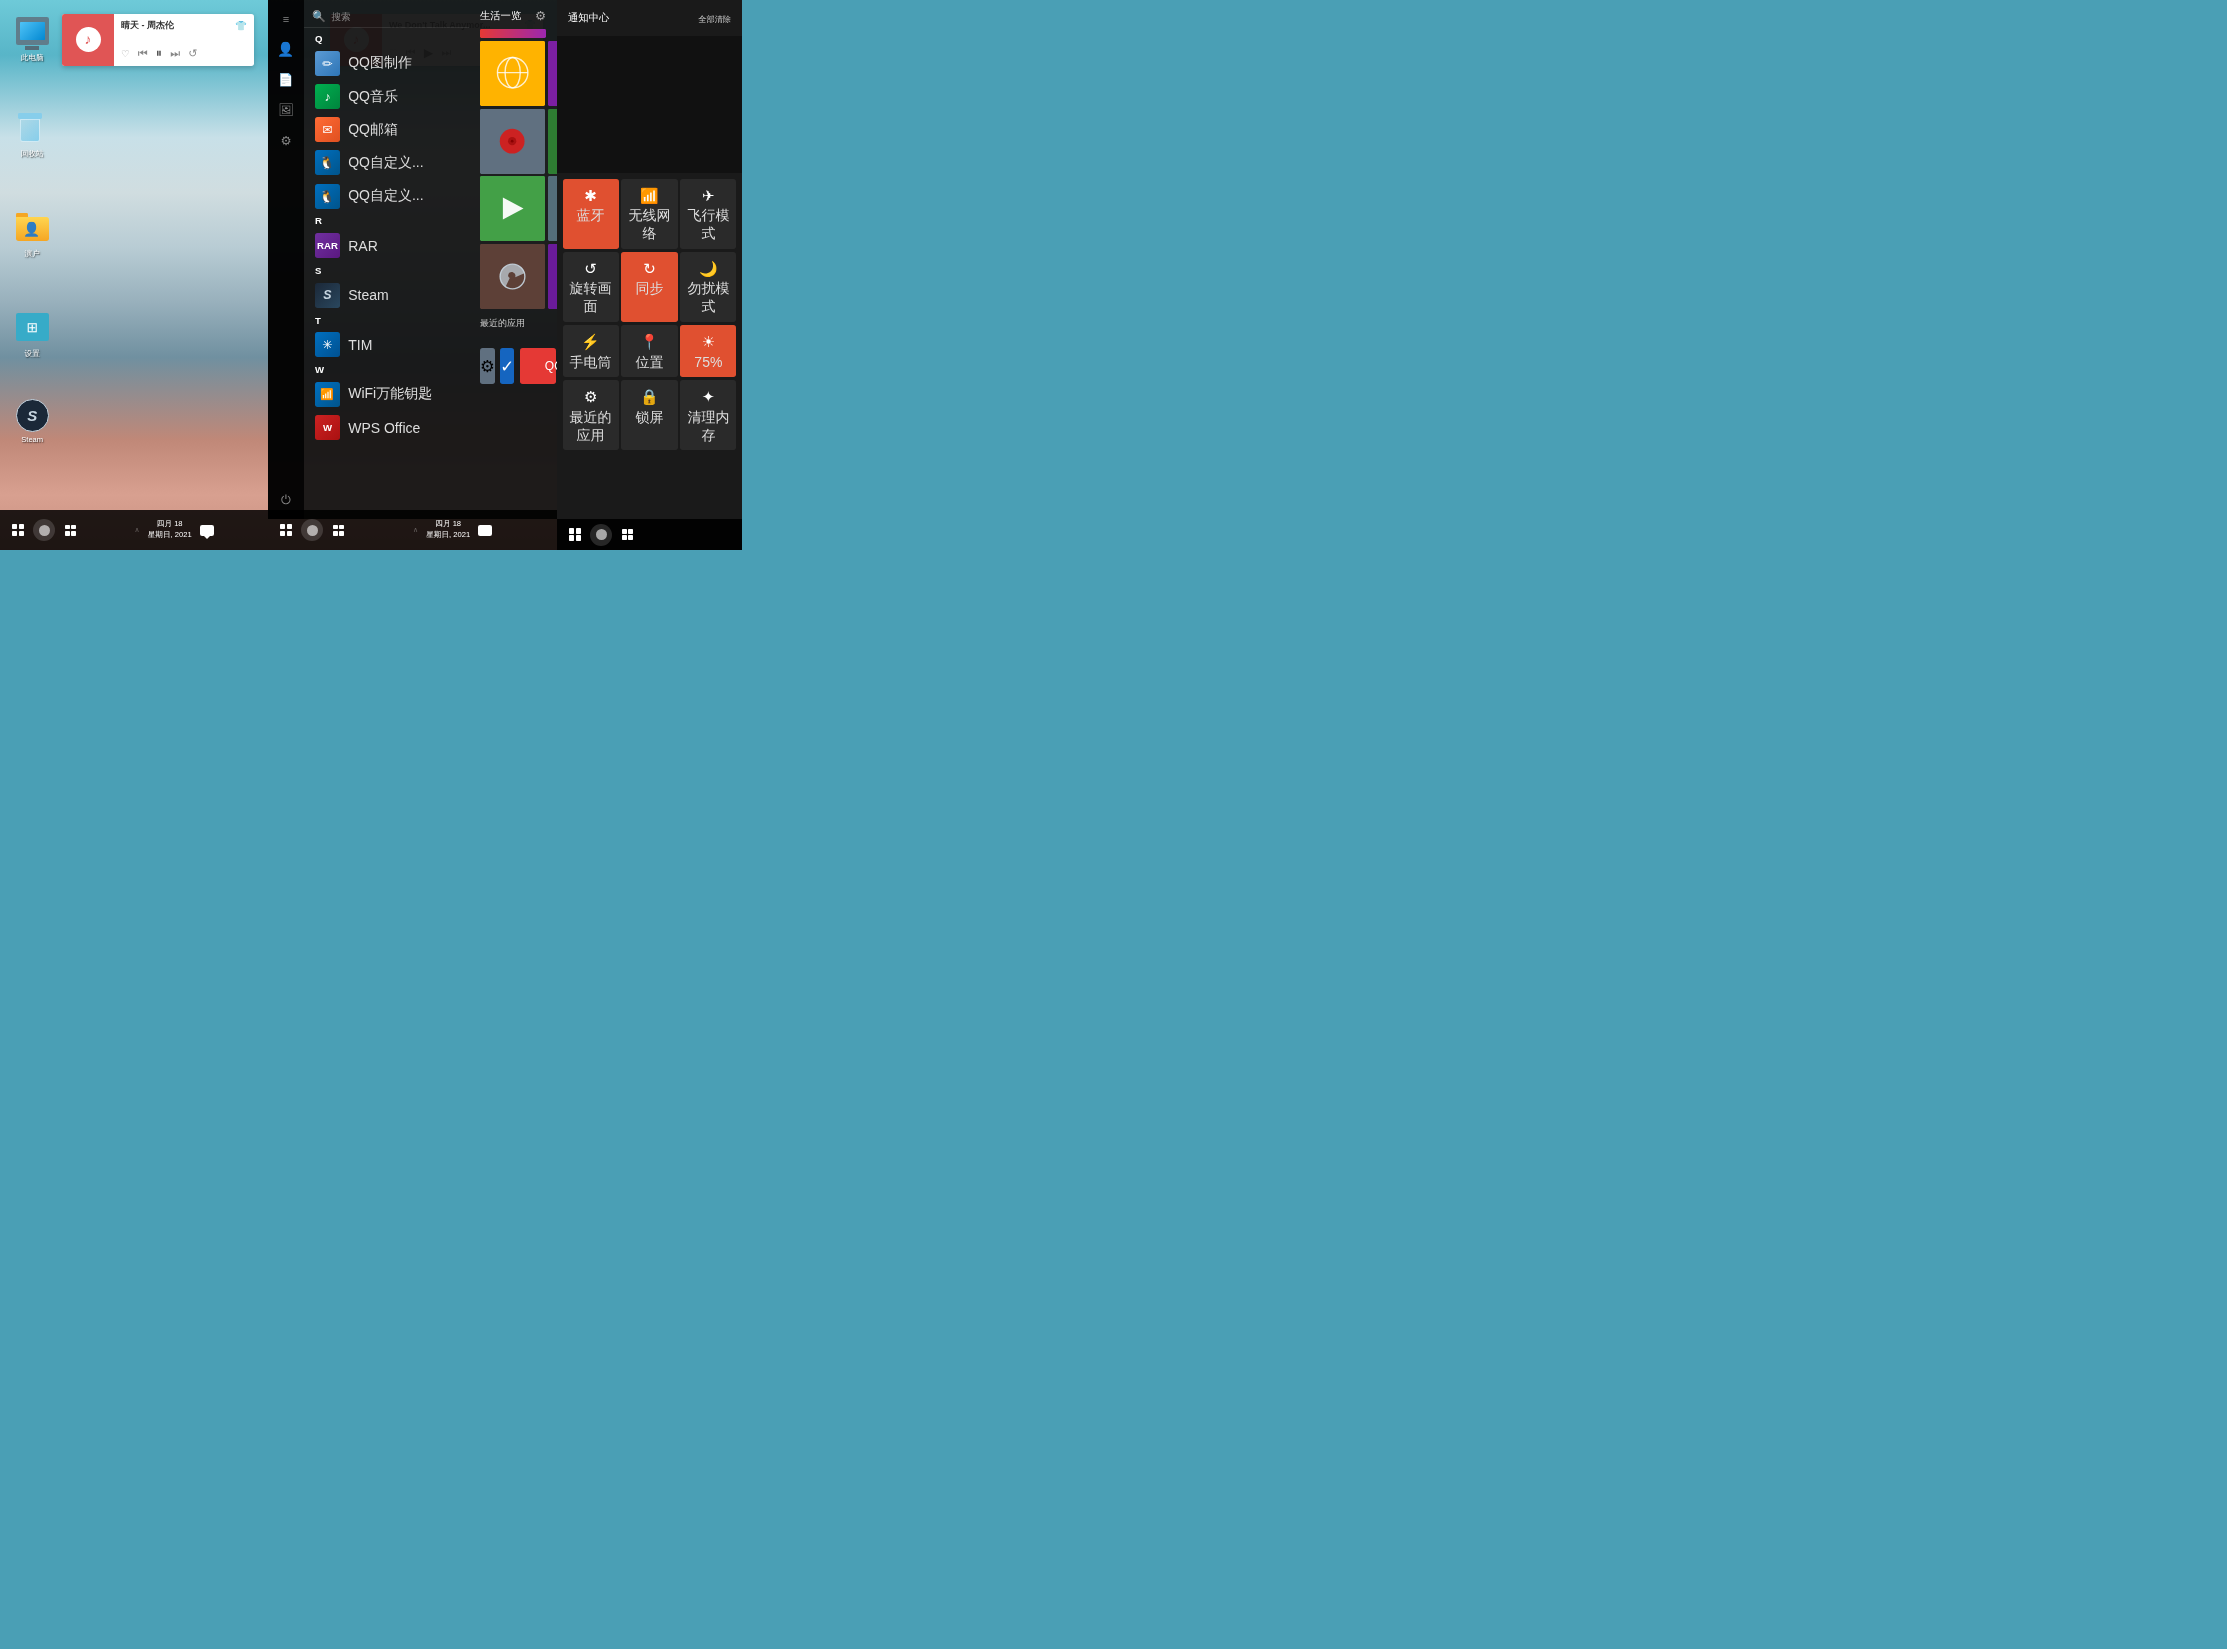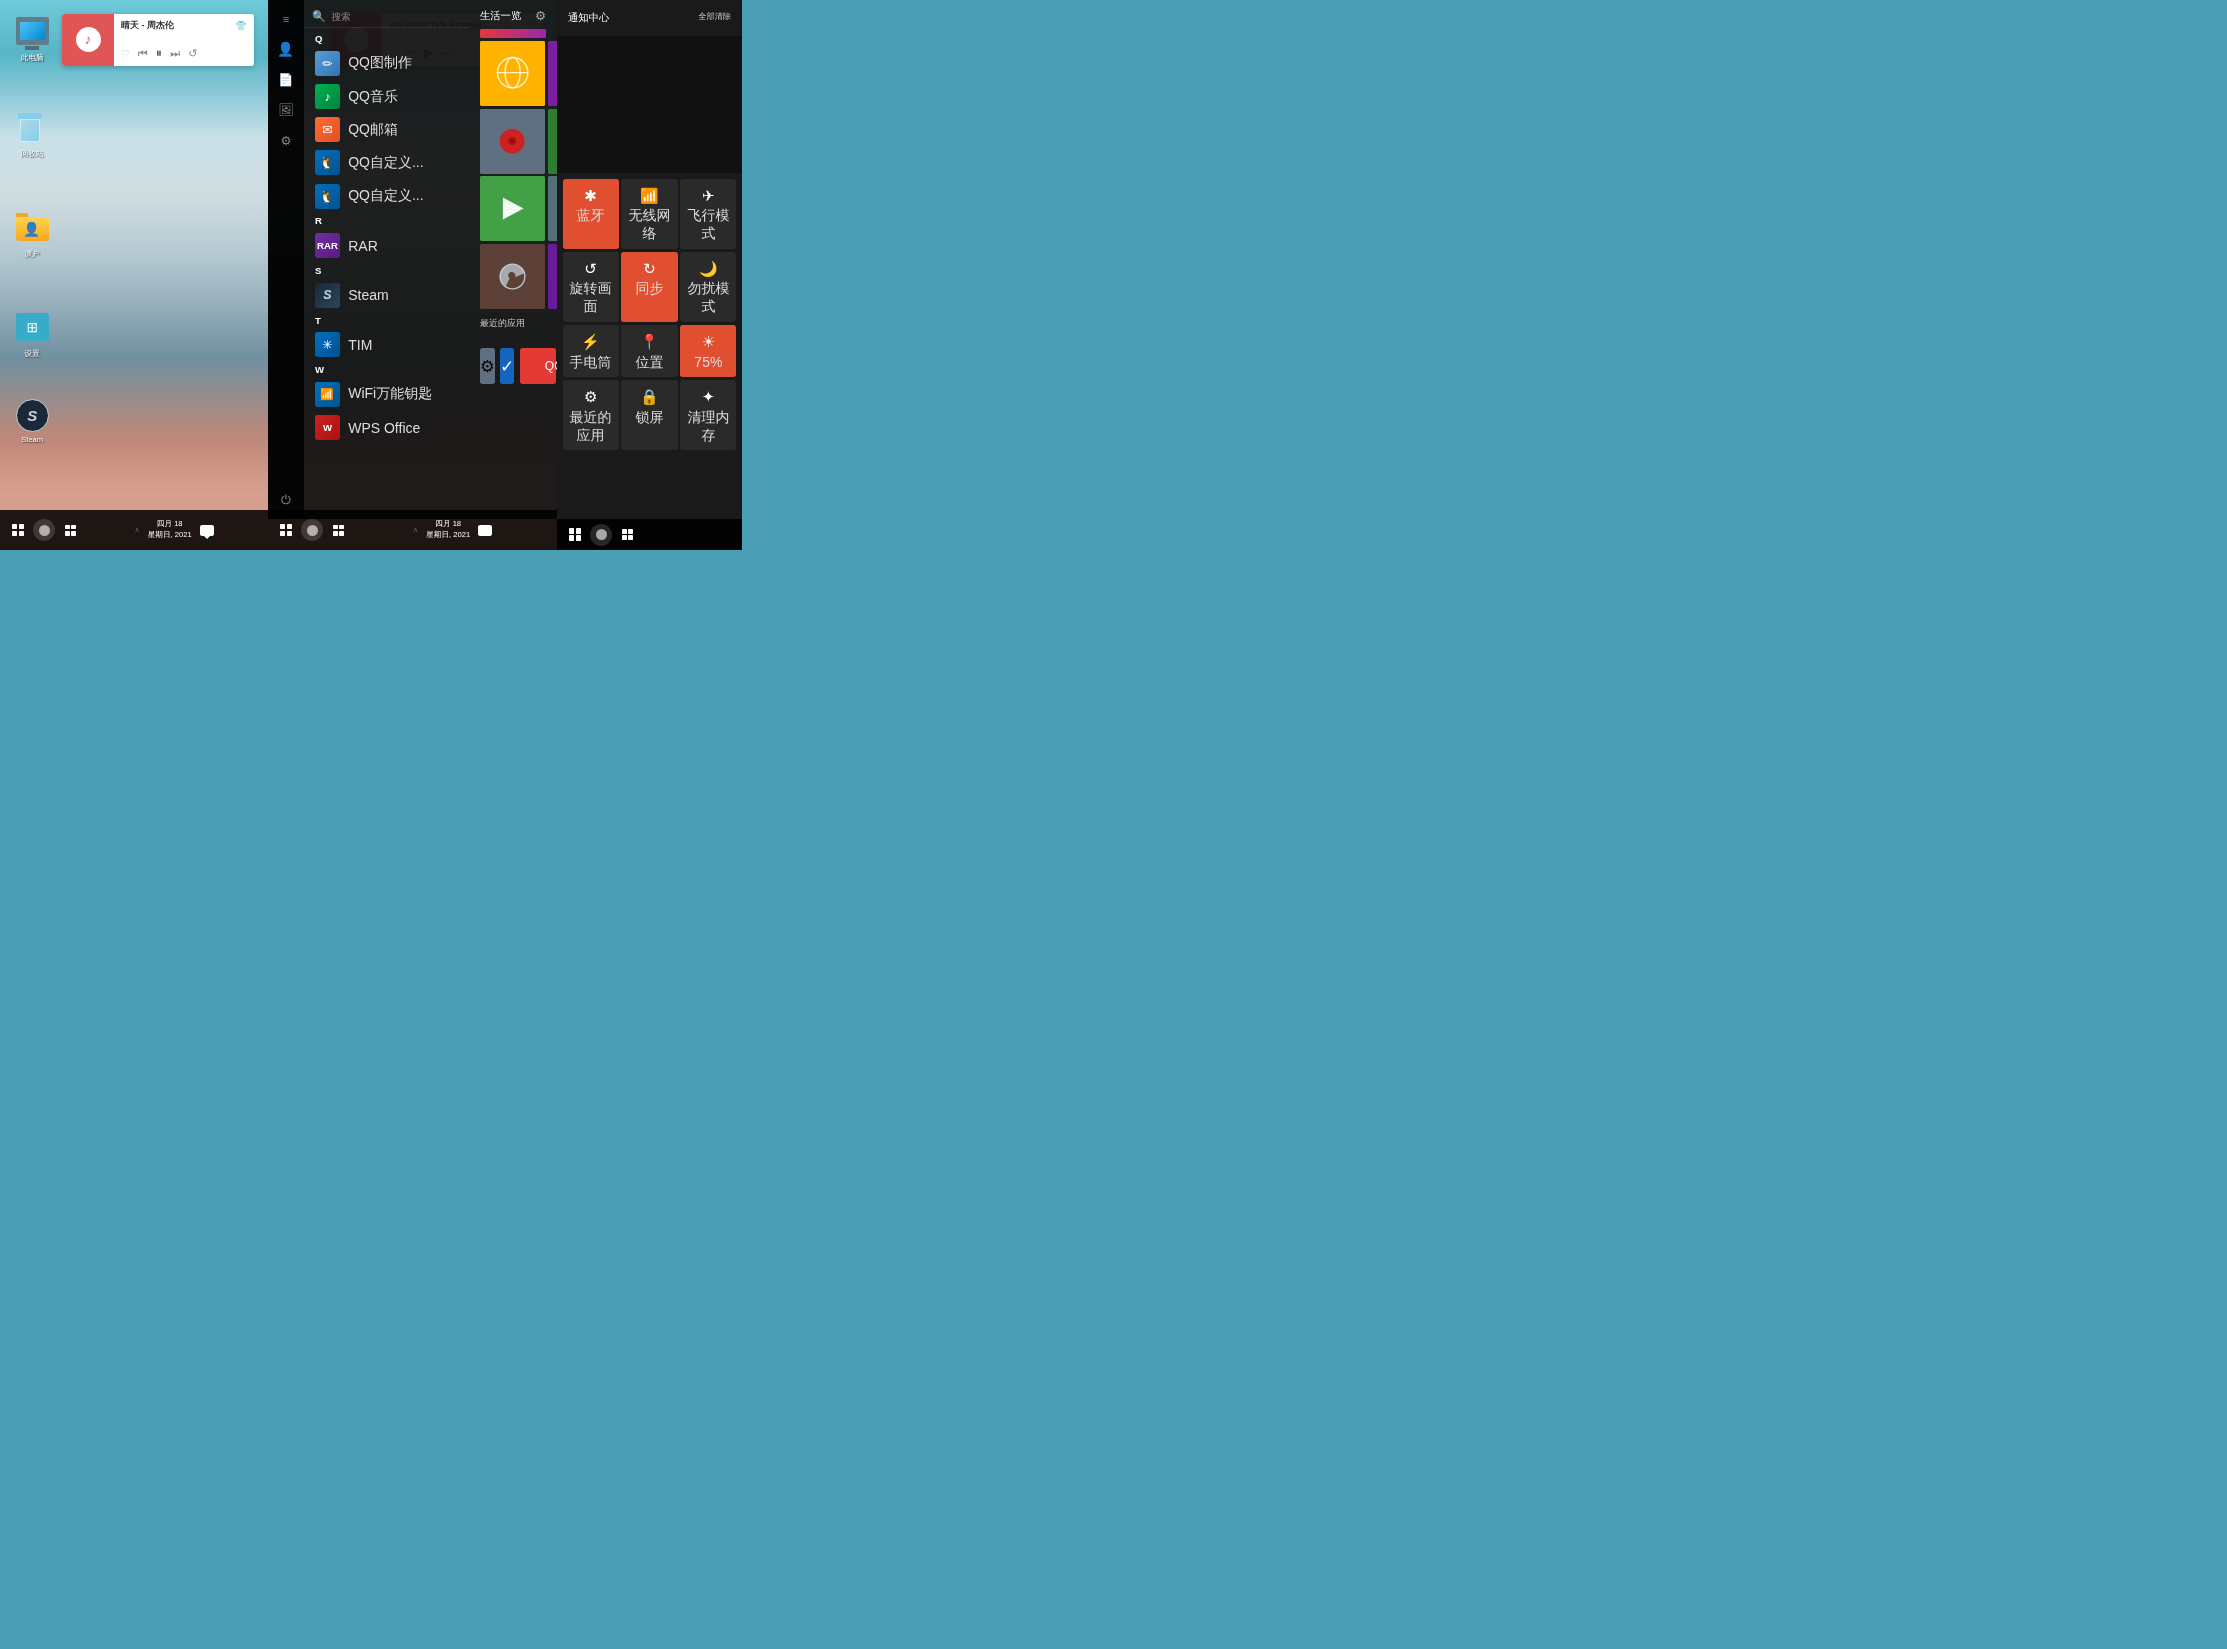--- a/index.html
+++ b/index.html
@@ -520,21 +520,21 @@
     .notif-panel {
       position: absolute;
       inset: 0;
       background: #1a1a1a;
       z-index: 5;
     }
 
     .notif-header {
       display: flex;
       justify-content: space-between;
-      align-items: flex-start;
+      align-items: flex-end;
       padding: 11px 11px;
       color: white;
     }
 
     .notif-title {
       font-size: 10.3px;
     }
 
     .notif-clear {
       font-size: 8.2px;

